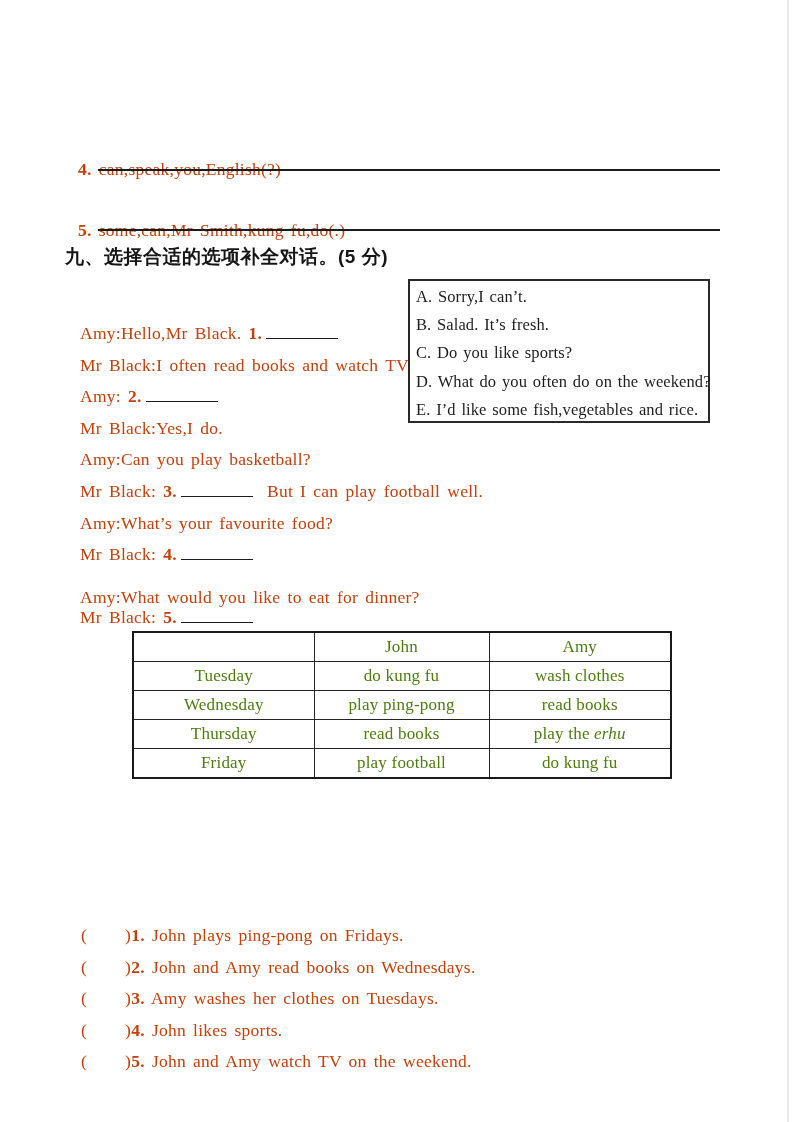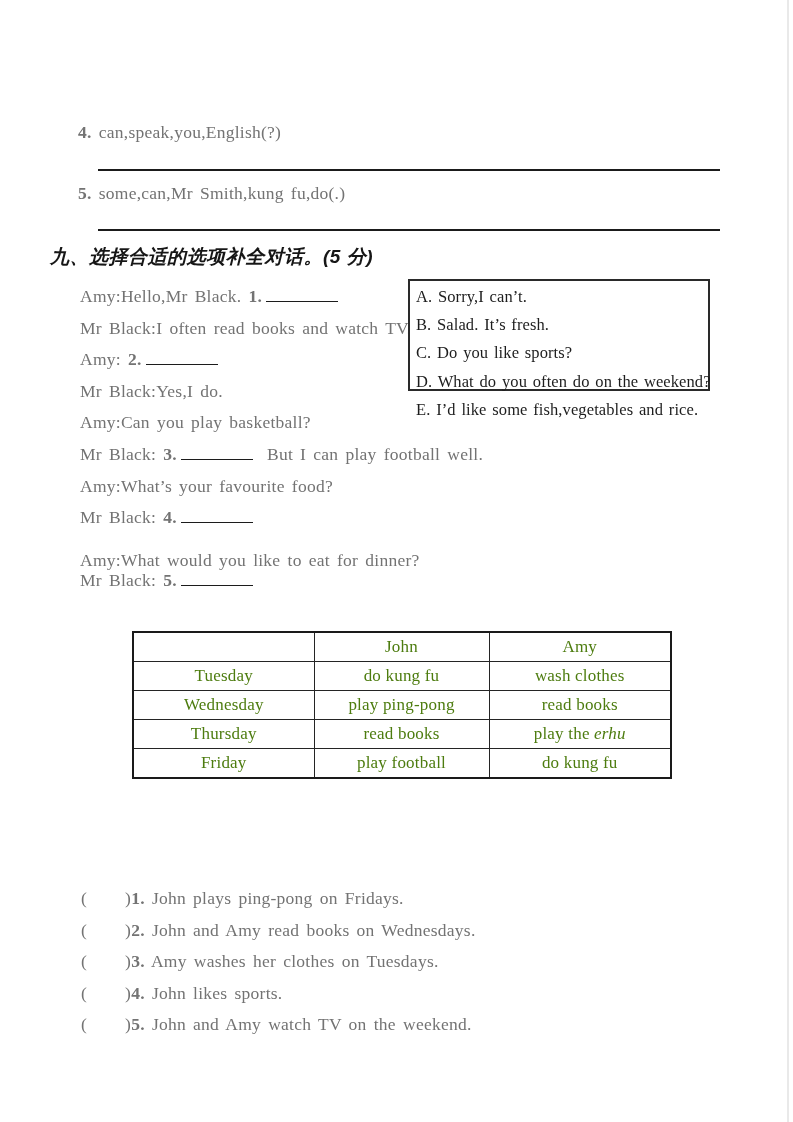--- a/index.html
+++ b/index.html
@@ -11,21 +11,22 @@
     color:#1d1d1d;
     font-family:"Liberation Serif", serif;
   }
   .abs{position:absolute;}
   .serif{
     font-family:"Liberation Serif", serif;
     font-size:17.5px;
     letter-spacing:0.25px;
     word-spacing:2.5px;
     white-space:nowrap;
-    color:#737373;
+    color:#c2410c;
+    margin-top:37px;
   }
   .num{font-weight:bold;}
   .cnhead{
     font-family:"Liberation Sans", sans-serif;
     font-weight:bold;
     font-size:19px;
     letter-spacing:0.5px;
     white-space:nowrap;
     color:#161616;
   }
@@ -39,21 +40,21 @@
     width:72px;height:14px;
     border-bottom:1.6px solid #1c1c1c;
     margin-left:4px;
     vertical-align:baseline;
   }
   .dlg-line{position:absolute;left:80px;}
   .tail{margin-left:14px;}
   #options-box{
     position:absolute;
     left:408px;top:279px;
-    width:302px;height:112px;
+    width:302px;height:144px;
     border:2px solid #2a2a2a;
     box-sizing:border-box;
     padding:2px 0 0 6px;
   }
   .option-line{
     font-family:"Liberation Serif", serif;
     font-size:16.5px;
     letter-spacing:0.1px;
     word-spacing:1.5px;
     white-space:nowrap;
@@ -96,21 +97,21 @@
     <span>can,speak,you,English(?)</span>
   </div>
   <div class="ansline" style="top:169px;"></div>
 
   <div class="abs serif" style="left:78px;top:183px;">
     <span class="num">5.</span>
     <span>some,can,Mr Smith,kung fu,do(.)</span>
   </div>
   <div class="ansline" style="top:229px;"></div>
 
-  <div class="abs cnhead" style="left:50px;top:244px;font-style:italic;">九、选择合适的选项补全对话。(5 分)</div>
+  <div class="abs cnhead" style="left:65px;top:244px;">九、选择合适的选项补全对话。(5 分)</div>
 
   <div id="dialogue">
       <div class="dlg-line serif" style="top: 286px;"><span>Amy:</span>Hello,Mr Black. <span class="num"> 1.</span><span class="blank"></span></div>
       <div class="dlg-line serif" style="top: 317.6px;"><span>Mr Black:</span>I often read books and watch TV.</div>
       <div class="dlg-line serif" style="top: 349.2px;"><span>Amy:</span><span class="num"> 2.</span><span class="blank"></span></div>
       <div class="dlg-line serif" style="top: 380.8px;"><span>Mr Black:</span>Yes,I do.</div>
       <div class="dlg-line serif" style="top: 412.4px;"><span>Amy:</span>Can you play basketball?</div>
       <div class="dlg-line serif" style="top: 444px;"><span>Mr Black:</span><span class="num"> 3.</span><span class="blank"></span><span class="tail">But I can play football well.</span></div>
       <div class="dlg-line serif" style="top: 475.6px;"><span>Amy:</span>What’s your favourite food?</div>
       <div class="dlg-line serif" style="top: 507.2px;"><span>Mr Black:</span><span class="num"> 4.</span><span class="blank"></span></div>

